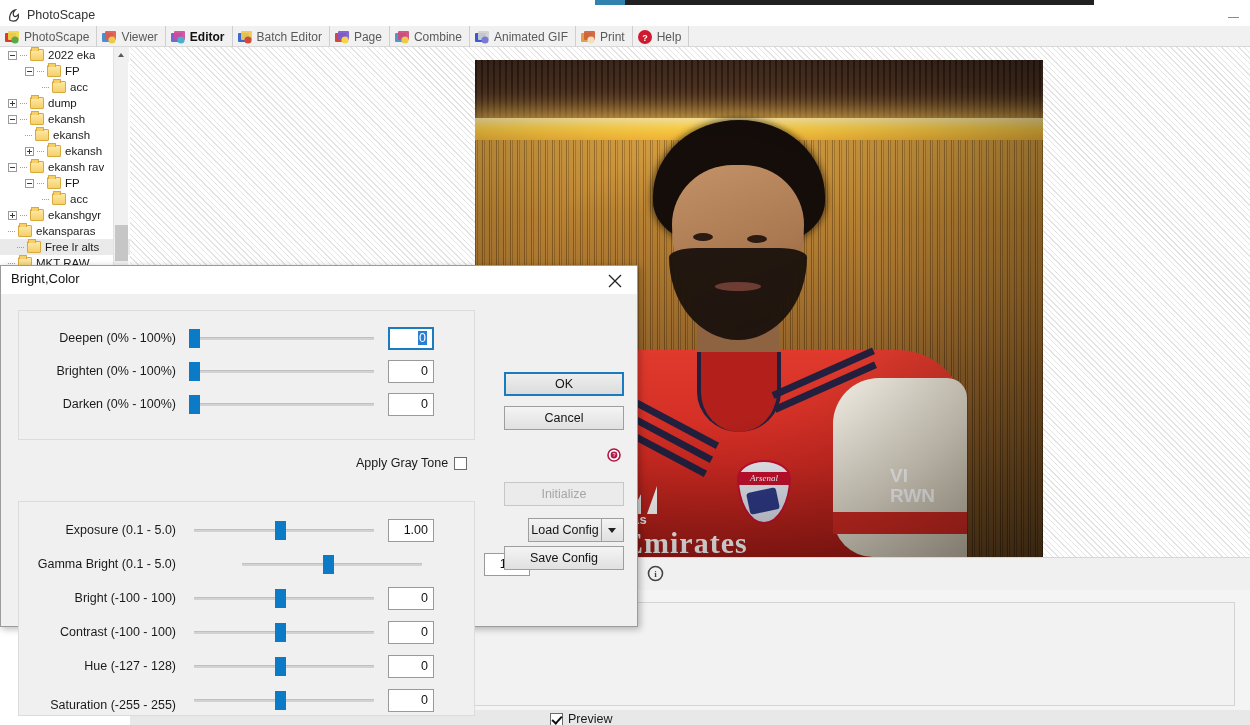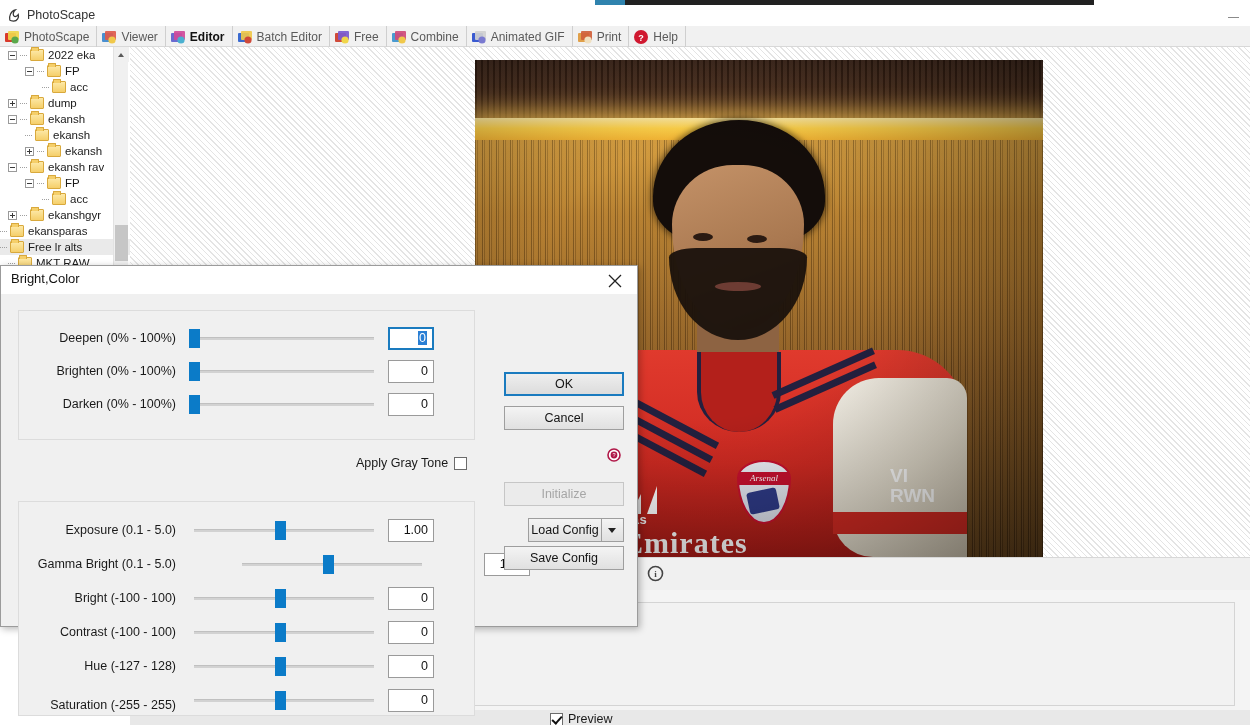--- a/index.html
+++ b/index.html
@@ -496,21 +496,21 @@
               <circle cx="11" cy="11" r="3.6" fill="#d04a3a"></circle>
             </svg></span>
           <span class="mi-label">Batch Editor</span>
         </div>
         <div class="mode-item">
           <span class="mi-ico"><svg width="16" height="16" viewBox="0 0 16 16">
               <rect x="1" y="4" width="11" height="9" rx="1" fill="#d04a3a"></rect>
               <rect x="4" y="2" width="11" height="9" rx="1" fill="#7a5ad0" opacity=".92"></rect>
               <circle cx="11" cy="11" r="3.6" fill="#f0d64a"></circle>
             </svg></span>
-          <span class="mi-label">Free</span>
+          <span class="mi-label">Page</span>
         </div>
         <div class="mode-item">
           <span class="mi-ico"><svg width="16" height="16" viewBox="0 0 16 16">
               <rect x="1" y="4" width="11" height="9" rx="1" fill="#4a9ad0"></rect>
               <rect x="4" y="2" width="11" height="9" rx="1" fill="#d04a7a" opacity=".92"></rect>
               <circle cx="11" cy="11" r="3.6" fill="#f0c84a"></circle>
             </svg></span>
           <span class="mi-label">Combine</span>
         </div>
         <div class="mode-item">
@@ -597,26 +597,26 @@
           <span class="tw-dots"></span>
           <span class="tw-folder"></span>
           <span class="tw-name">acc</span>
         </div>
         <div class="tree-row" style="padding-left: 8px;">
           <span class="tw-exp plus"></span>
           <span class="tw-dots"></span>
           <span class="tw-folder"></span>
           <span class="tw-name">ekanshgyr</span>
         </div>
-        <div class="tree-row" style="">
+        <div class="tree-row" style="padding-left: 8px;">
           <span class="tw-dots"></span>
           <span class="tw-folder"></span>
           <span class="tw-name">ekansparas</span>
         </div>
-        <div class="tree-row sel" style="padding-left: 0;">
+        <div class="tree-row sel" style="padding-left: 17px;">
           <span class="tw-dots"></span>
           <span class="tw-folder"></span>
           <span class="tw-name">Free lr alts</span>
         </div>
         <div class="tree-row" style="padding-left: 8px;">
           <span class="tw-dots"></span>
           <span class="tw-folder"></span>
           <span class="tw-name">MKT RAW</span>
         </div>
       </div>

